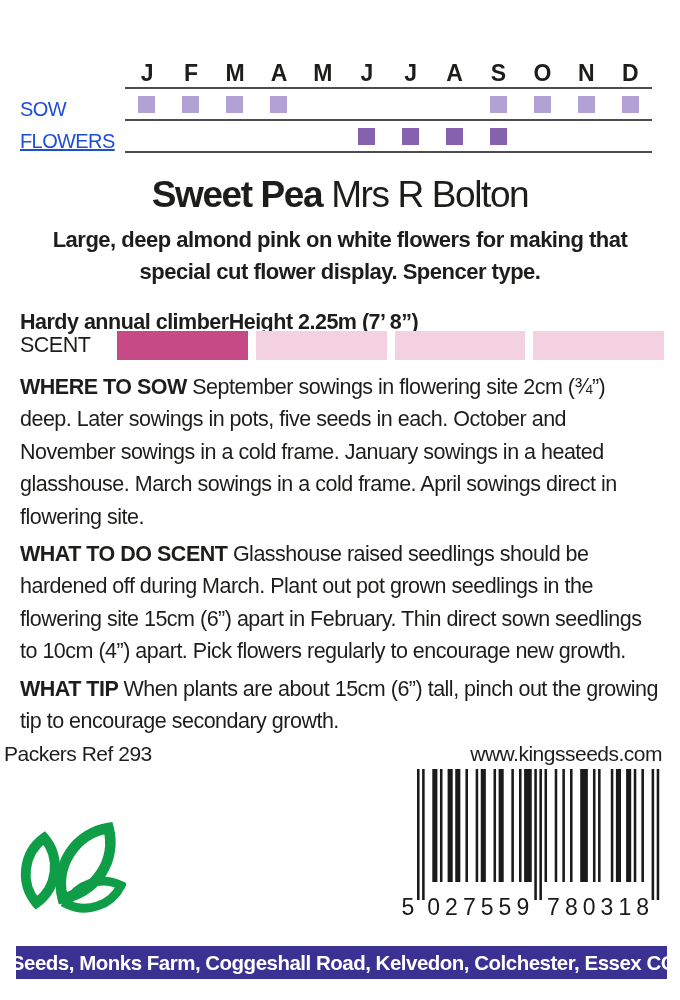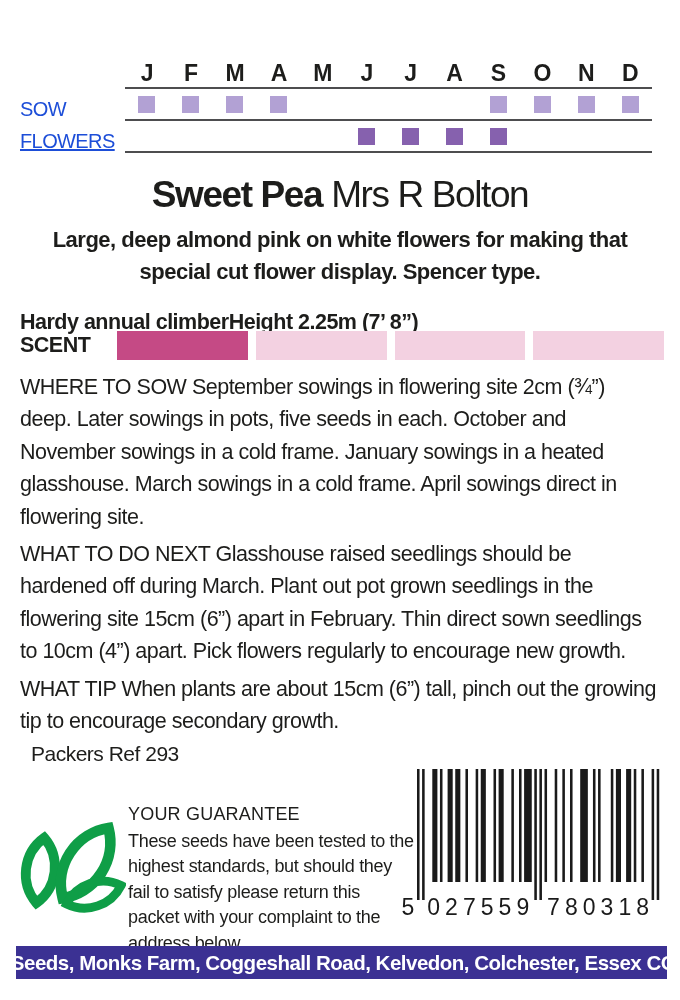--- a/index.html
+++ b/index.html
@@ -21,32 +21,32 @@
   .title { position:absolute; top:174px; left:0; width:100%; text-align:center;
            font-size:37px; letter-spacing:-1.4px; white-space:nowrap; }
   .title .t-bold { font-weight:bold; margin-right:9px; }
   .subtitle { position:absolute; top:224px; left:28px; right:28px; text-align:center;
               font-weight:bold; font-size:22px; line-height:32px; letter-spacing:-0.5px; }
 
   
   .meta-row { position:absolute; top:296px; left:20px; right:18px; display:flex;
               justify-content:flex-start; font-weight:bold; font-size:21.5px; letter-spacing:-0.5px;margin-top:14px; }
   .scent-row { position:absolute; top:331px; left:20px; right:16px; display:flex; align-items:center; }
-  .scent-label { font-weight:bold; font-size:21.5px; letter-spacing:-0.5px; width:97px; }
+  .scent-label { font-weight:normal; font-size:21.5px; letter-spacing:-0.5px; width:97px; }
   .scent-bar { flex:1; display:flex; gap:8px; height:29px; }
   .scent-seg { flex:1; }
 
   
   .paragraphs { position:absolute; top:371px; left:20px; right:19px;
                 font-size:21.5px; line-height:32.4px; letter-spacing:-0.5px; }
   .paragraphs p { margin:0 0 5px 0; }
-  .lead { font-weight:normal; }
-
-  
-  .ref-row { position:absolute; top:742px; left:31px; right:18px; display:flex;
+  .lead { font-weight:bold; }
+
+  
+  .ref-row { position:absolute; top:742px; left:4px; right:18px; display:flex;
              justify-content:space-between; font-size:21px; letter-spacing:-0.5px; }
 
   
   .leaf-logo { position:absolute; left:14px; top:812px; }
   .guarantee { position:absolute; left:128px; top:802px; width:286px;
                font-size:18px; line-height:25.6px; letter-spacing:-0.3px; }
   .guarantee-title { display:block; margin-bottom:1px; letter-spacing:0.2px; }
 
   
   .barcode-wrap { position:absolute; left:400px; top:769px; }
@@ -126,40 +126,37 @@
     <div class="scent-bar" id="scent-bar">
         <div class="scent-seg" style="background: rgb(197, 74, 133);"></div>
         <div class="scent-seg" style="background: rgb(243, 209, 225);"></div>
         <div class="scent-seg" style="background: rgb(243, 209, 225);"></div>
         <div class="scent-seg" style="background: rgb(243, 209, 225);"></div>
       </div>
   </div>
 
   <div class="paragraphs" id="paragraphs">
       <p><span class="lead">WHERE TO SOW </span><span>September sowings in flowering site 2cm (¾”) deep. Later sowings in pots, five seeds in each. October and November sowings in a cold frame. January sowings in a heated glasshouse. March sowings in a cold frame. April sowings direct in flowering site.</span></p>
-      <p><span class="lead">WHAT TO DO NEXT </span><span>Glasshouse raised seedlings should be hardened off during March. Plant out pot grown seedlings in the flowering site 15cm (6”) apart in February. Thin direct sown seedlings to 10cm (4”) apart. Pick flowers regularly to encourage new growth.</span></p>
+      <p><span class="lead">WHAT TO DO SCENT </span><span>Glasshouse raised seedlings should be hardened off during March. Plant out pot grown seedlings in the flowering site 15cm (6”) apart in February. Thin direct sown seedlings to 10cm (4”) apart. Pick flowers regularly to encourage new growth.</span></p>
       <p><span class="lead">WHAT TIP </span><span>When plants are about 15cm (6”) tall, pinch out the growing tip to encourage secondary growth.</span></p>
     </div>
 
   <div class="ref-row">
     <span>Packers Ref 293</span>
+    <span>www.kingsseeds.com</span>
   </div>
 
   <div class="leaf-logo">
     <svg width="112" height="108" viewBox="0 0 115 110">
       <path class="leaf" d="M31,26 A46,46 0 0,1 23,93 A46,46 0 0,1 31,26 Z" fill="none" stroke-width="10" stroke="#0f9e47"></path>
       <path class="leaf" d="M97,16 A58,58 0 0,1 50,88 A58,58 0 0,1 97,16 Z" fill="none" stroke-width="11" stroke="#0f9e47"></path>
       <path class="leaf" d="M54,94 A42,42 0 0,1 110,75 A42,42 0 0,1 54,94 Z" fill="none" stroke-width="9" stroke="#0f9e47"></path>
     </svg>
   </div>
 
-  <div class="guarantee">
-    <span class="guarantee-title">YOUR GUARANTEE</span>
-    <span>These seeds have been tested to the highest standards, but should they fail to satisfy please return this packet with your complaint to the address below</span>
-  </div>
 
   <div class="barcode-wrap">
     <svg id="barcode" width="260" height="150" viewBox="-17 0 260 150">
         <rect x="0.00" y="0" width="2.55" height="131" fill="#1a1a1a"></rect>
         <rect x="5.10" y="0" width="2.55" height="131" fill="#1a1a1a"></rect>
         <rect x="15.30" y="0" width="5.10" height="113" fill="#1a1a1a"></rect>
         <rect x="22.95" y="0" width="2.55" height="113" fill="#1a1a1a"></rect>
         <rect x="30.60" y="0" width="5.10" height="113" fill="#1a1a1a"></rect>
         <rect x="38.25" y="0" width="5.10" height="113" fill="#1a1a1a"></rect>
         <rect x="48.45" y="0" width="2.55" height="113" fill="#1a1a1a"></rect>

